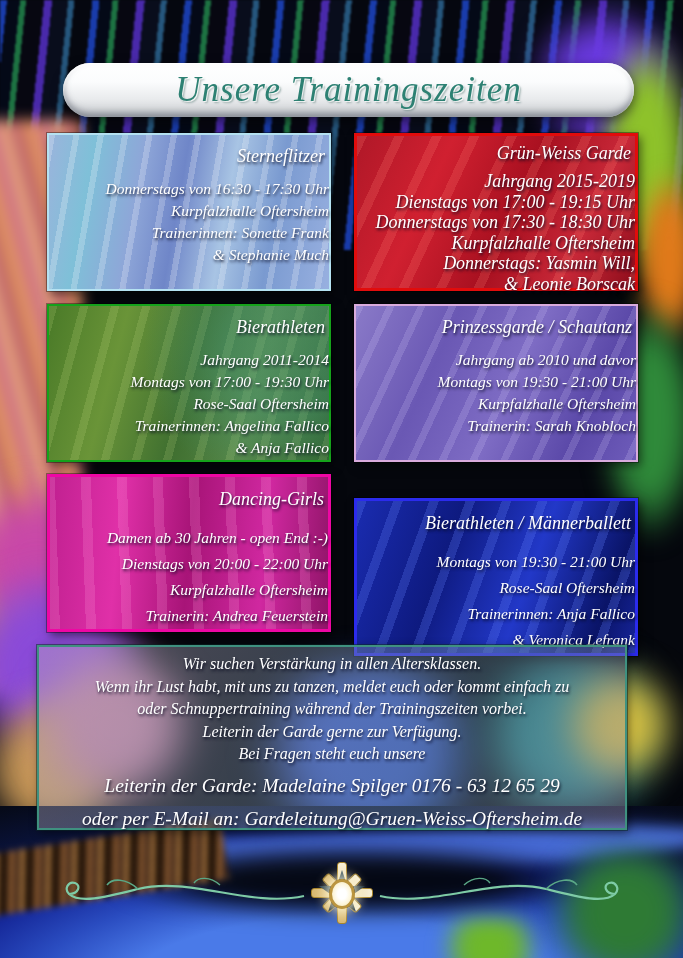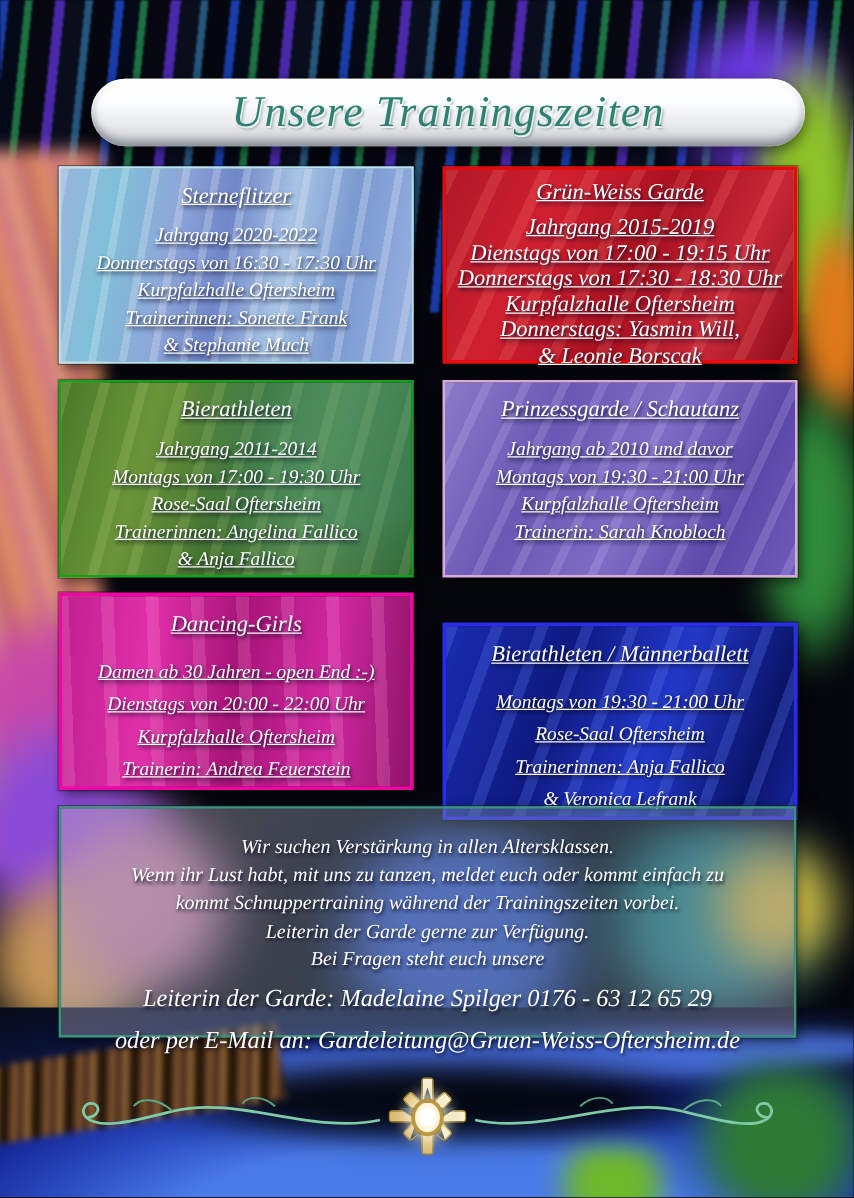--- a/index.html
+++ b/index.html
@@ -47,37 +47,36 @@
   .bg-copper{
     left:-14px;top:836px;width:240px;height:62px;
     background:repeating-linear-gradient(100deg,#8a5a32 0 6px,#3a2418 6px 12px,#c08848 12px 16px,#201208 16px 26px);
     filter:blur(3px);transform:rotate(-9deg);
   }
   .bg-green-br{left:540px;top:848px;width:170px;height:130px;background:radial-gradient(circle,#2e7a34 0 42%,transparent 75%);filter:blur(12px);}
   .bg-lime-br{left:430px;top:918px;width:120px;height:60px;background:radial-gradient(circle,#6eb82a 0 40%,transparent 75%);filter:blur(9px);}
 
   
   .banner{
-    position:absolute;left:73px;top:63px;width:571px;height:54px;
+    position:absolute;left:63px;top:63px;width:571px;height:54px;
     border-radius:27px;
     background:linear-gradient(180deg,#ffffff 0%,#fbfcfd 35%,#e8eaec 68%,#c7cace 100%);
     box-shadow:0 4px 12px rgba(0,0,0,.55), inset 0 2px 3px #ffffff, inset 0 -4px 7px rgba(110,115,125,.75);
     display:flex;align-items:center;justify-content:center;z-index:3;
   }
   .banner-title{
     font-size:35px;color:#2d8173;letter-spacing:1px;
     text-shadow:1px 1px 0 rgba(255,255,255,.75), 2px 2px 2px rgba(20,70,60,.35);
   }
 
   
   .card{
     position:absolute;width:284px;height:158px;box-sizing:border-box;
-    text-align:center;color:#ffffff;z-index:2;
+    text-align:right;color:#ffffff;z-index:2;
     box-shadow:0 0 0 1px rgba(0,0,0,.35), 3px 4px 9px rgba(0,0,0,.5);
-    text-decoration:underline;
   }
   .card-title{
     font-size:18px;margin:11px 4px 11px;
     text-shadow:1px 2px 3px rgba(5,8,30,.9);
   }
   .line{
     font-size:15.5px;line-height:22px;
     text-shadow:1px 2px 3px rgba(5,8,30,.9);
   }
   .dense .card-title{margin:7px 4px 7px;}
@@ -100,25 +99,25 @@
   #c4{left:47px;top:474px;border:3px solid #ee07a4;
       background:linear-gradient(95deg,#c02090,#e030a8 25%,#a81478 50%,#d028a0 76%,#901468 100%);}
   #c4::before{content:"";position:absolute;inset:0;background:repeating-linear-gradient(88deg,rgba(255,160,220,.20) 0 10px,transparent 10px 36px);}
   #c5{left:354px;top:498px;border:3px solid #2b2bed;
       background:linear-gradient(110deg,#1a2cb0,#0e1a80 32%,#2238c8 60%,#0a1468 86%,#16249a 100%);}
   #c5::before{content:"";position:absolute;inset:0;background:repeating-linear-gradient(110deg,rgba(100,130,255,.25) 0 9px,transparent 9px 34px);}
   .card > *{position:relative;}
 
   
   .footer{
-    position:absolute;left:47px;top:645px;width:590px;height:185px;box-sizing:border-box;
+    position:absolute;left:37px;top:645px;width:590px;height:185px;box-sizing:border-box;
     border:2px solid #3f9180;z-index:2;text-align:center;color:#fff;
     background:linear-gradient(120deg,rgba(190,172,192,.42),rgba(132,150,172,.40) 40%,rgba(102,132,152,.44) 70%,rgba(160,150,182,.40));
     box-shadow:0 0 0 1px rgba(10,40,35,.5), 2px 3px 9px rgba(0,0,0,.45);
-    padding-top:20px;
+    padding-top:6px;
   }
   .footer .line{font-size:16px;line-height:22.5px;}
   .contact-line{
     font-size:19.5px;line-height:27px;margin-top:6px;
     text-shadow:1px 2px 3px rgba(5,8,30,.9);
   }
 
   
   .flourish{position:absolute;top:872px;z-index:2;}
   .flourish-left{left:60px;}
@@ -166,21 +165,20 @@
   <div class="bgl bg-copper"></div>
   <div class="bgl bg-green-br"></div>
   <div class="bgl bg-lime-br"></div>
 
   <div class="banner">
     <div class="banner-title">Unsere Trainingszeiten</div>
   </div>
 
   <div class="card" id="c0">
     <div class="card-title">Sterneflitzer</div>
-    <div class="line">Jahrgang 2020-2022</div>
     <div class="line">Donnerstags von 16:30 - 17:30 Uhr</div>
     <div class="line">Kurpfalzhalle Oftersheim</div>
     <div class="line">Trainerinnen: Sonette Frank</div>
     <div class="line">&amp; Stephanie Much</div>
   </div>
 
   <div class="card dense" id="c1">
     <div class="card-title">Grün-Weiss Garde</div>
     <div class="line">Jahrgang 2015-2019</div>
     <div class="line">Dienstags von 17:00 - 19:15 Uhr</div>
@@ -219,21 +217,21 @@
     <div class="card-title">Bierathleten / Männerballett</div>
     <div class="line">Montags von 19:30 - 21:00 Uhr</div>
     <div class="line">Rose-Saal Oftersheim</div>
     <div class="line">Trainerinnen: Anja Fallico</div>
     <div class="line">&amp; Veronica Lefrank</div>
   </div>
 
   <div class="footer">
     <div class="line">Wir suchen Verstärkung in allen Altersklassen.</div>
     <div class="line">Wenn ihr Lust habt, mit uns zu tanzen, meldet euch oder kommt einfach zu</div>
-    <div class="line">kommt Schnuppertraining während der Trainingszeiten vorbei.</div>
+    <div class="line">oder Schnuppertraining während der Trainingszeiten vorbei.</div>
     <div class="line">Leiterin der Garde gerne zur Verfügung.</div>
     <div class="line">Bei Fragen steht euch unsere</div>
     <div class="contact-line">Leiterin der Garde: Madelaine Spilger 0176 - 63 12 65 29</div>
     <div class="contact-line">oder per E-Mail an: Gardeleitung@Gruen-Weiss-Oftersheim.de</div>
   </div>
 
   <svg class="flourish flourish-left" width="246" height="44" viewBox="0 0 246 44">
     <path d="M244,24 C190,36 130,4 78,17 C46,25 20,32 9,22 C4,17 8,9 15,11 C21,13 19,22 9,22" fill="none" stroke="#7ecba6" stroke-width="2.2"></path>
     <path d="M78,17 C66,6 52,6 47,13" fill="none" stroke="#5aa886" stroke-width="1.6"></path>
     <path d="M160,13 C150,4 138,5 134,11" fill="none" stroke="#5aa886" stroke-width="1.4"></path>

